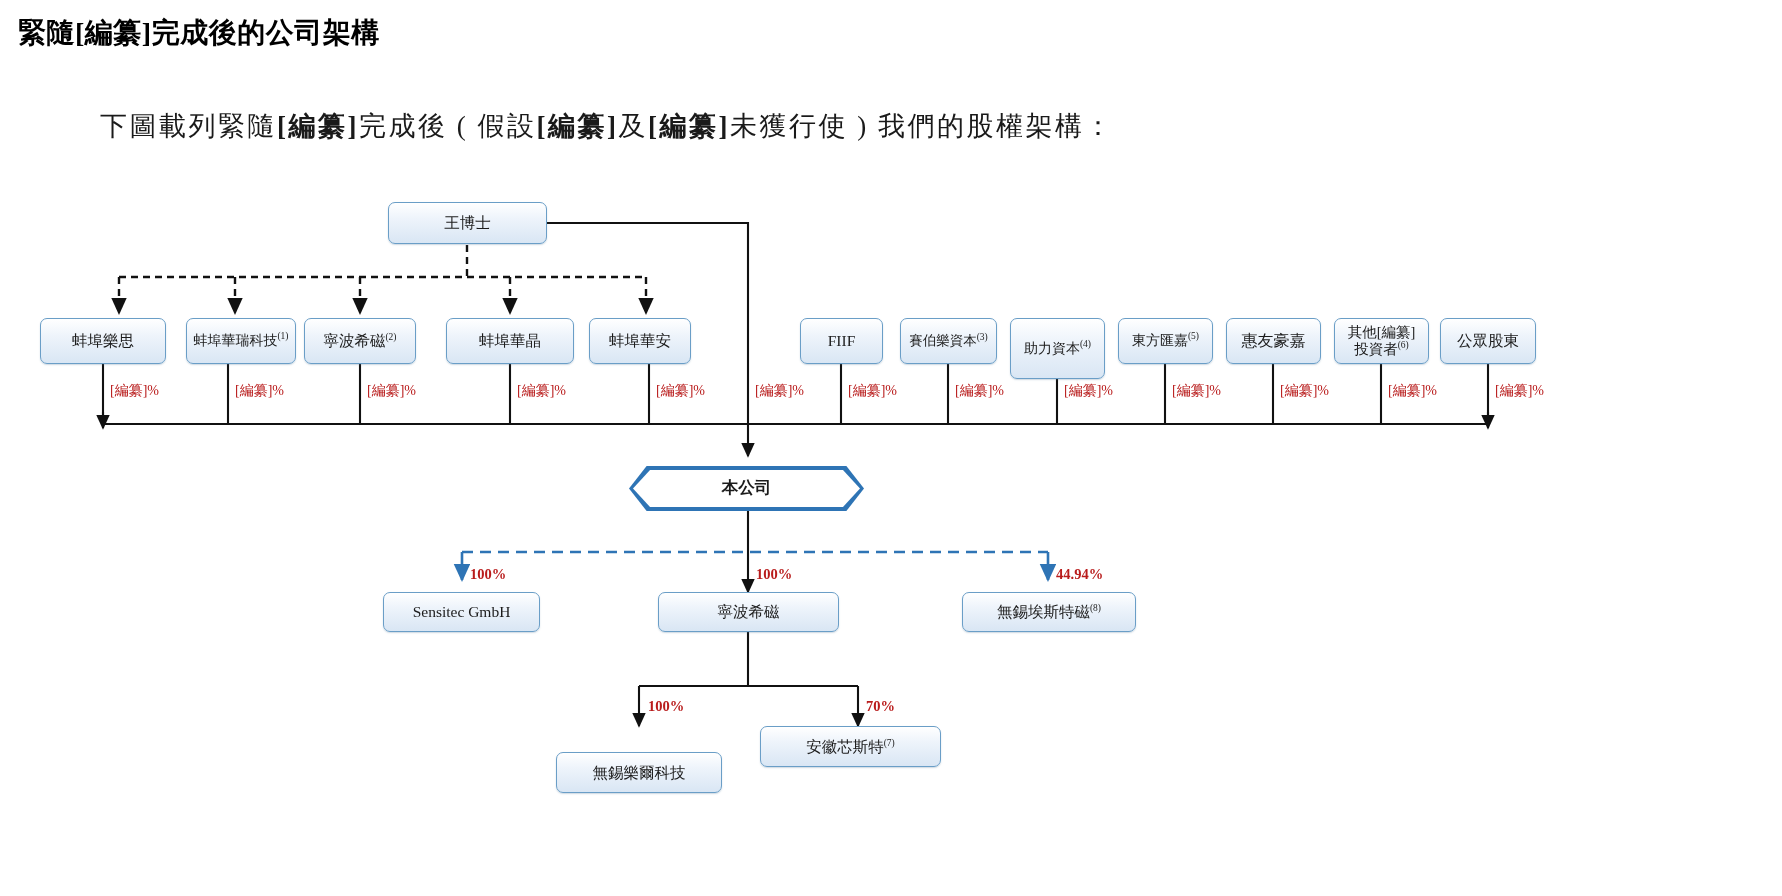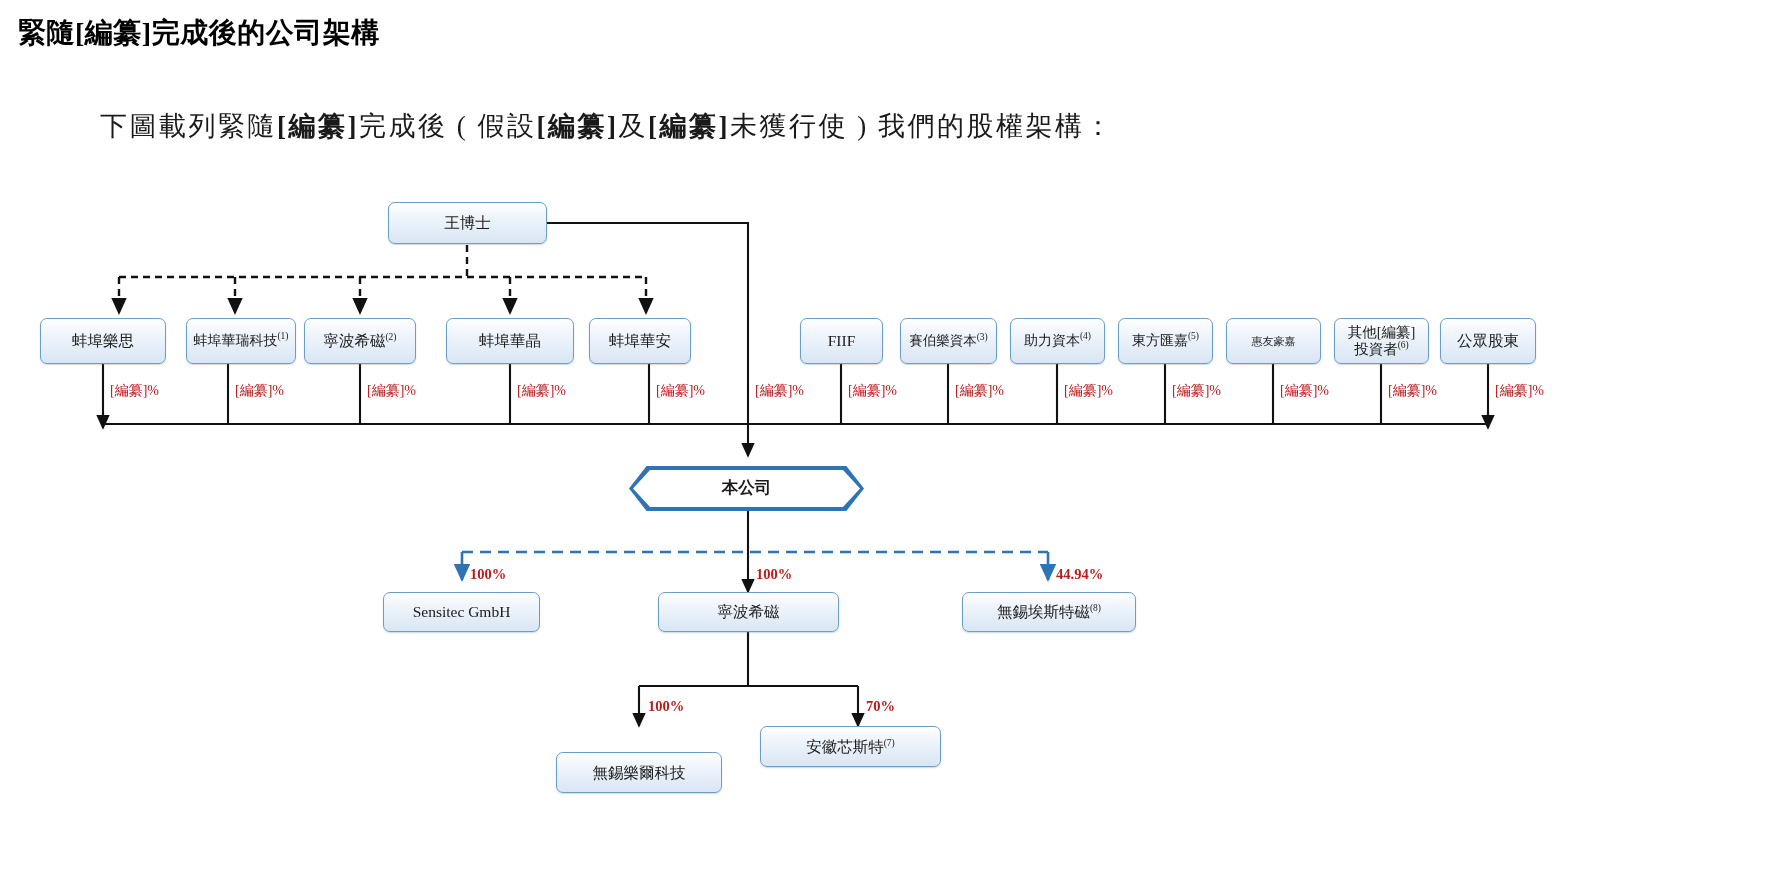--- a/index.html
+++ b/index.html
@@ -195,27 +195,27 @@
   <div class="node" style="left:589px; top:318px; width:102px; height:46px;">
     <span class="lbl">蚌埠華安</span>
   </div>
 
   <div class="node latin" style="left:800px;  top:318px; width:83px;  height:46px;">
     <span class="lbl">FIIF</span>
   </div>
   <div class="node" style="left:900px;  top:318px; width:97px;  height:46px; font-size:13.5px;">
     <span class="lbl"><span>賽伯樂資本</span><sup>(3)</sup></span>
   </div>
-  <div class="node" style="left:1010px; top:318px; width:95px;  height:46px; font-size:14px;">
+  <div class="node" style="left:1010px; top:318px; width:95px;  height:61px; font-size:14px;">
     <span class="lbl"><span>助力資本</span><sup>(4)</sup></span>
   </div>
   <div class="node" style="left:1118px; top:318px; width:95px;  height:46px; font-size:14px;">
     <span class="lbl"><span>東方匯嘉</span><sup>(5)</sup></span>
   </div>
-  <div class="node" style="left:1226px; top:318px; width:95px;  height:46px; font-size:11px;">
+  <div class="node" style="left:1226px; top:318px; width:95px;  height:46px; font-size:16px;">
     <span class="lbl">惠友豪嘉</span>
   </div>
   <div class="node two-line" style="left:1334px; top:318px; width:95px; height:46px;">
     <span class="lbl">
       <span>其他[編纂]</span><br>
       <span>投資者</span><sup>(6)</sup>
     </span>
   </div>
   <div class="node" style="left:1440px; top:318px; width:96px;  height:46px;justify-content:center;">
     <span class="lbl">公眾股東</span>

